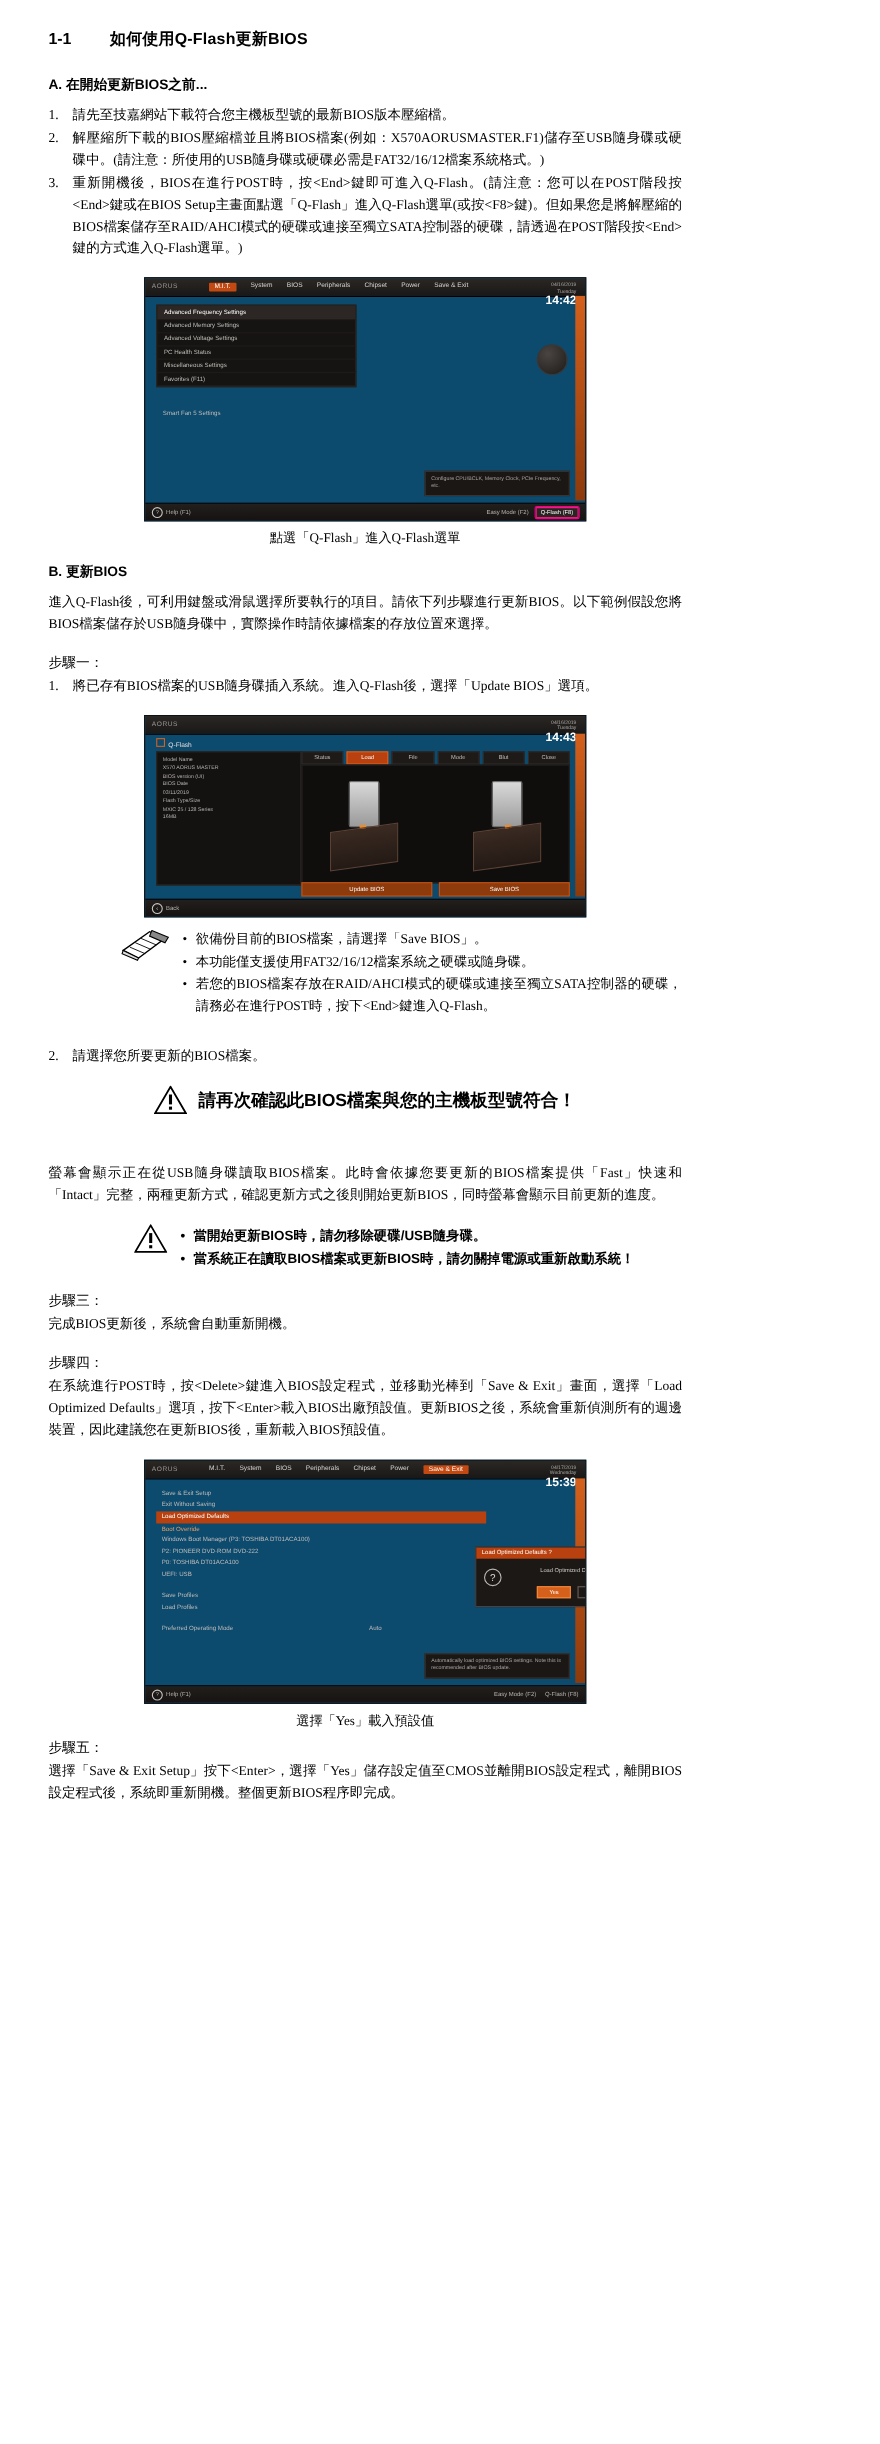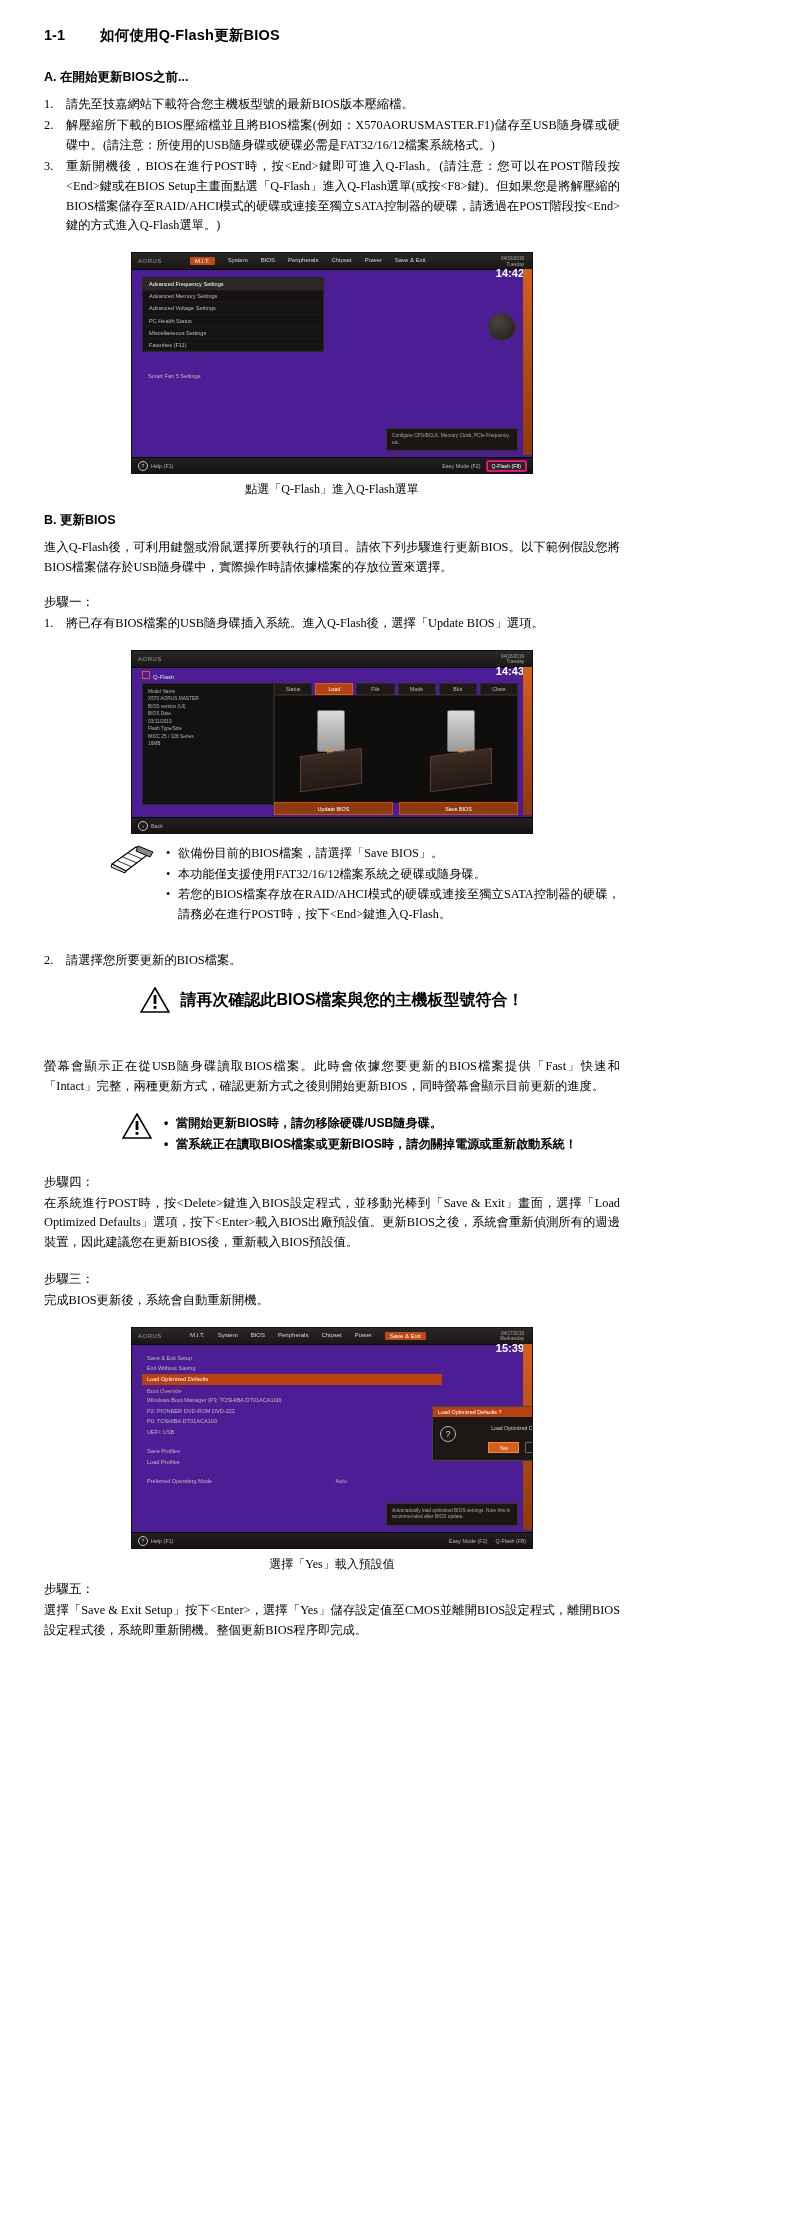--- a/index.html
+++ b/index.html
@@ -82,21 +82,21 @@
     align-items: center;
   }
   .caption {
     font-size: 12px;
     margin-top: 7px;
     text-align: center;
   }
 
   .bios {
     position: relative;
-    background: #4c1d95;
+    background: #0c4a6e;
     border: 1px solid #111;
     overflow: hidden;
     font-family: "Liberation Sans", sans-serif;
     color: #c9c9c9;
   }
   .bios .topbar {
     height: 16px;
     background: linear-gradient(180deg,#2a2724,#1a1817);
     border-bottom: 1px solid #000;
     display: flex;
@@ -605,27 +605,27 @@
       <rect x="13.6" y="8" width="2.8" height="9" fill="#000"></rect>
       <rect x="13.6" y="19" width="2.8" height="2.8" fill="#000"></rect>
     </svg>
     <ul>
       <li>當開始更新BIOS時，請勿移除硬碟/USB隨身碟。</li>
       <li>當系統正在讀取BIOS檔案或更新BIOS時，請勿關掉電源或重新啟動系統！</li>
     </ul>
   </div>
 
   <div class="blk" style="margin-top:18px;">
+    <div class="step-head">步驟三：</div>
+    <p class="para">完成BIOS更新後，系統會自動重新開機。</p>
+  </div>
+
+  <div class="blk" style="margin-top:18px;">
     <div class="step-head">步驟四：</div>
     <p class="para">在系統進行POST時，按&lt;Delete&gt;鍵進入BIOS設定程式，並移動光棒到「Save &amp; Exit」畫面，選擇「Load Optimized Defaults」選項，按下&lt;Enter&gt;載入BIOS出廠預設值。更新BIOS之後，系統會重新偵測所有的週邊裝置，因此建議您在更新BIOS後，重新載入BIOS預設值。</p>
-  </div>
-
-  <div class="blk" style="margin-top:18px;">
-    <div class="step-head">步驟三：</div>
-    <p class="para">完成BIOS更新後，系統會自動重新開機。</p>
   </div>
 
   <div class="shot-wrap">
     <div class="bios bios3" style="width:400px;height:220px;">
       <div class="topbar">
         <span class="logo">AORUS</span>
         <span class="menu">
           <span>M.I.T.</span>
           <span>System</span>
           <span>BIOS</span>

